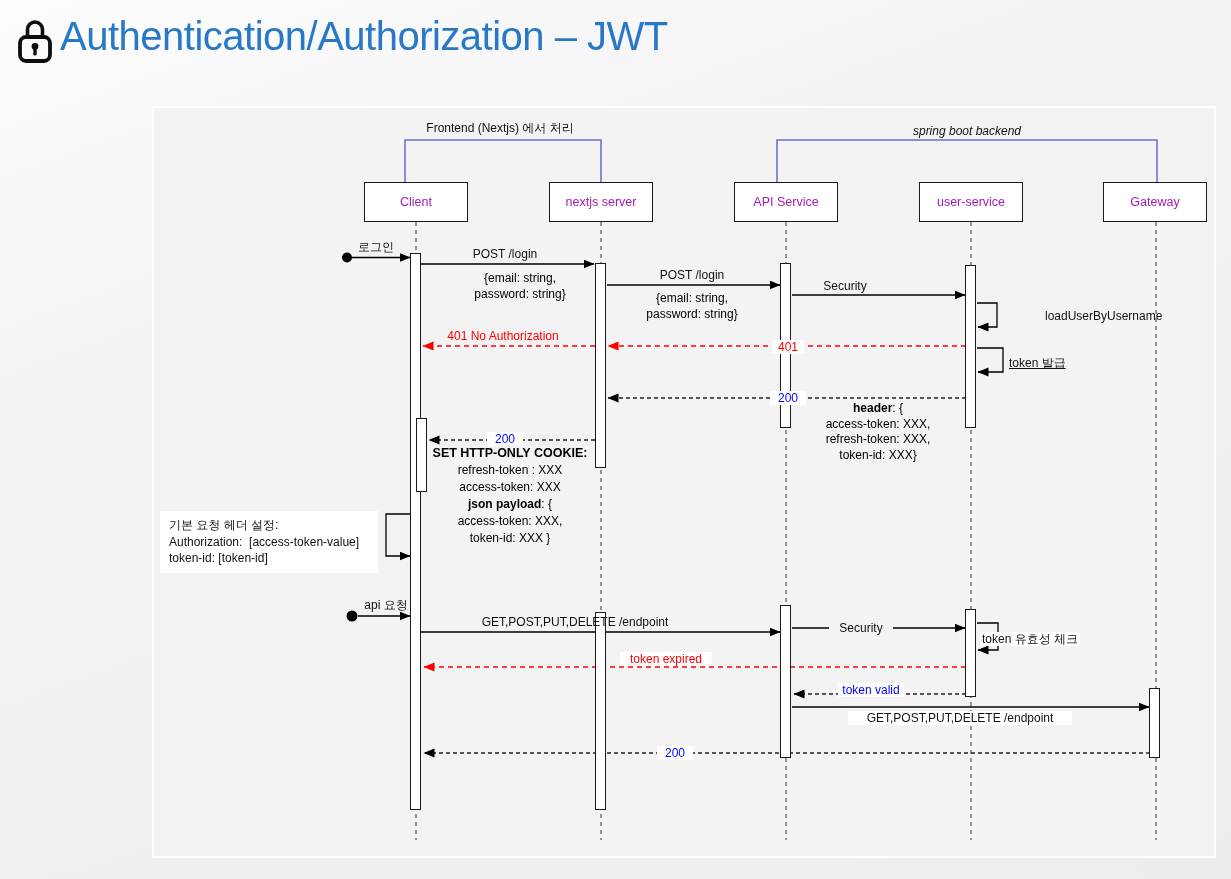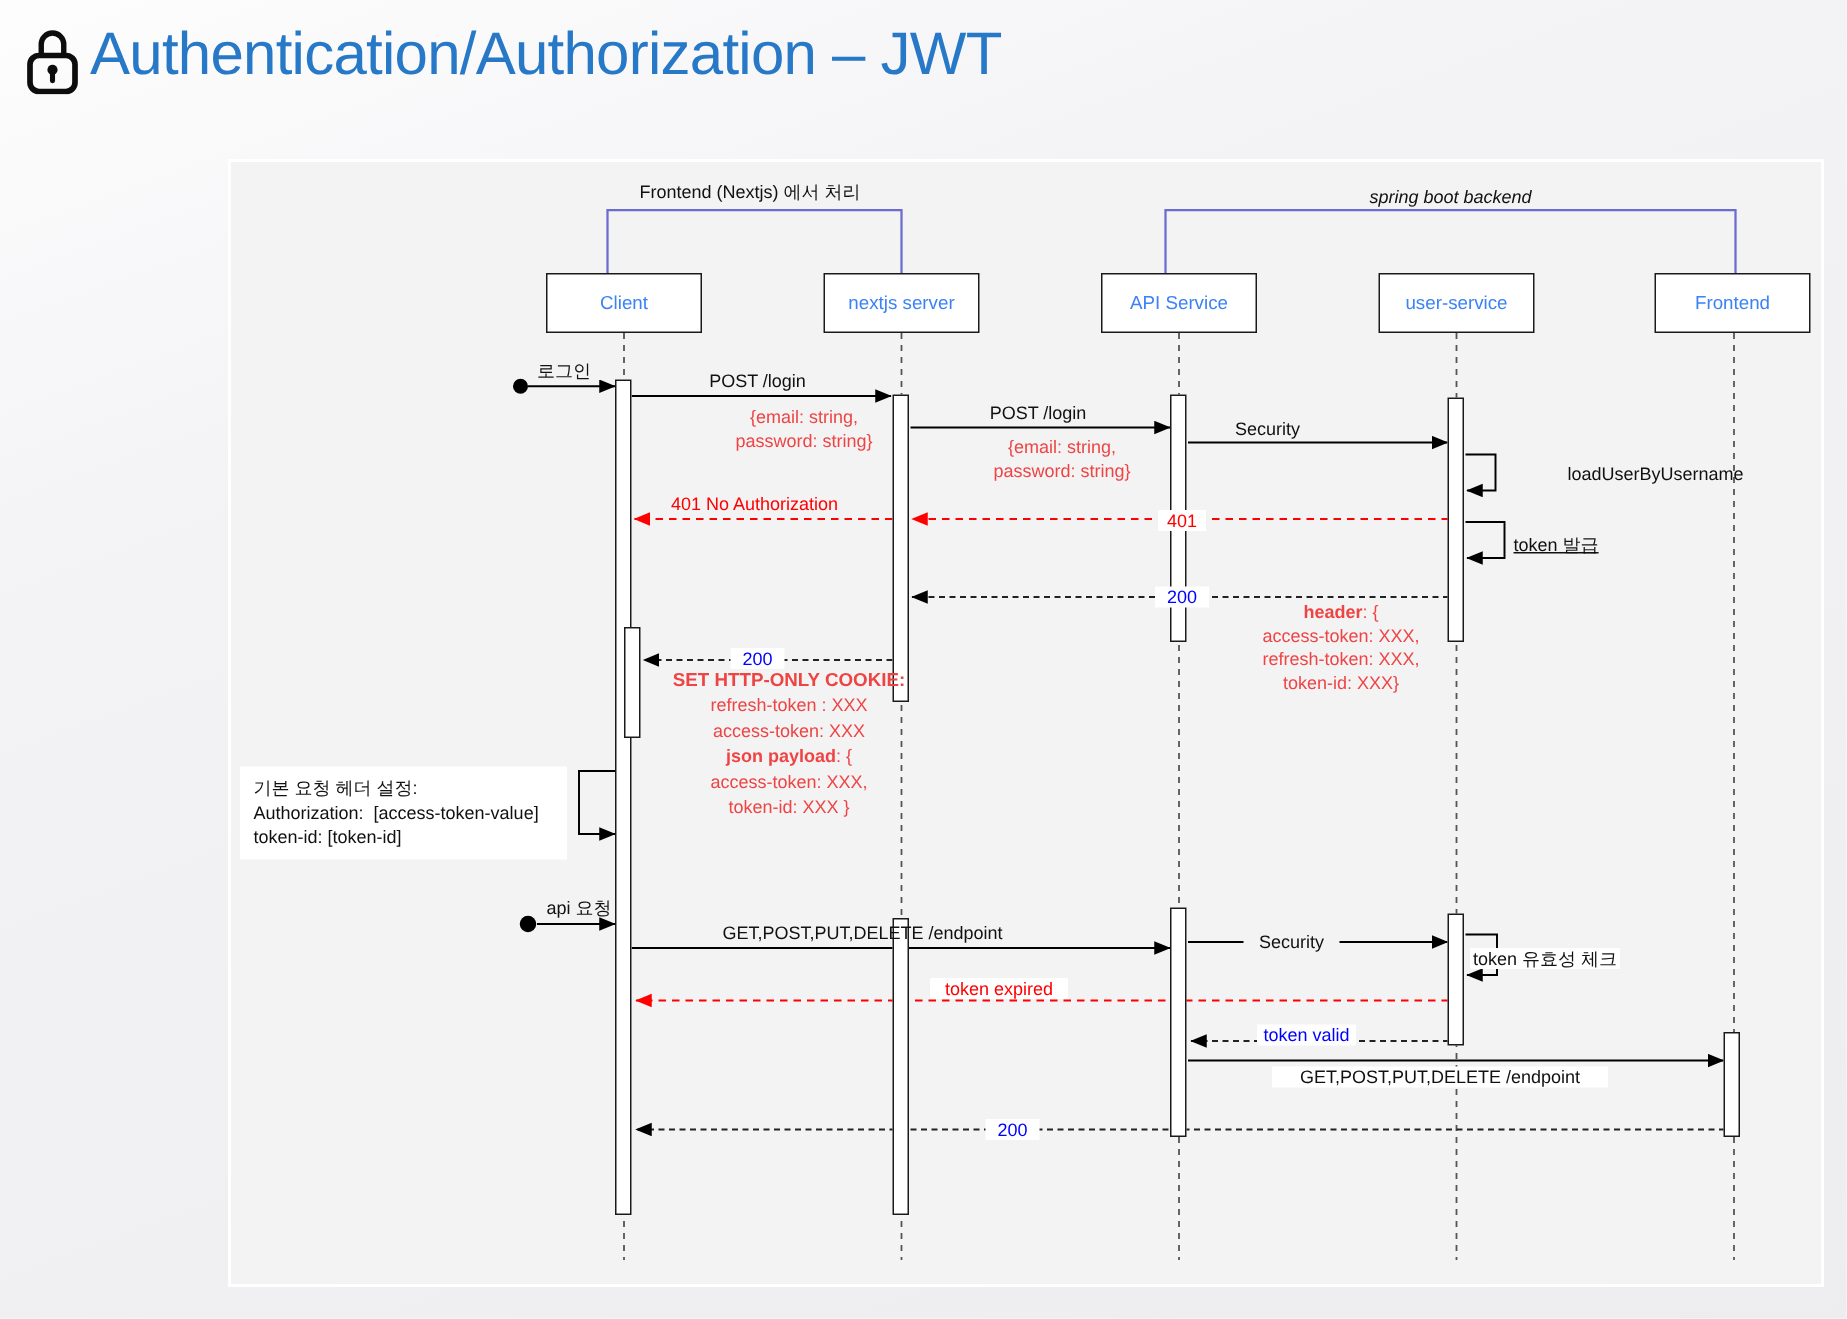--- a/index.html
+++ b/index.html
@@ -20,36 +20,36 @@
     position:absolute;left:152px;top:106px;width:1064px;height:752px;
     background:#f3f3f4;border:2px solid #ffffff;box-sizing:border-box;
   }
   
   svg.wires{position:absolute;left:0;top:0;width:1231px;height:879px;pointer-events:none;}
   
   .actor{
     position:absolute;top:182px;width:104px;height:40px;box-sizing:border-box;
     background:#ffffff;border:1.6px solid #1a1a1a;
     display:flex;align-items:center;justify-content:center;
-    font-size:12.5px;color:#3b82f6;
+    font-size:12.5px;color:#a21caf;
   }
   
   .bar{
     position:absolute;width:11px;box-sizing:border-box;
     background:#ffffff;border:1.4px solid #1a1a1a;
   }
   
   .lbl{position:absolute;font-size:12px;color:#111;text-align:center;line-height:14px;white-space:nowrap;}
   .lbl.left{text-align:left;}
   .chip{background:#ffffff;padding:0 2px;}
   .chip-panel{background:#f3f3f4;padding:0 3px;}
   .red{color:#FF0000;}
   .blue{color:#0000FF;}
   .b{font-weight:bold;}
-  .block{position:absolute;font-size:12px;color:#ef4444;text-align:center;margin-left:16px;}
+  .block{position:absolute;font-size:12px;color:#000000;text-align:center;}
   .block .bl{line-height:15.5px;}
   .block .cl{line-height:17px;}
   .note{position:absolute;background:#ffffff;font-size:12px;color:#111;box-sizing:border-box;}
   .note .nl{line-height:16.5px;white-space:pre;}
   .note1{padding:6px 9px;text-align:left;}
   .note2{padding:1px 4px;text-align:center;}
   .note2 .nl{line-height:15px;}
   .grp-lbl{position:absolute;font-size:12px;color:#111;text-align:center;}
 </style>
 </head>
@@ -122,21 +122,21 @@
     </g>
   </svg>
 
   <div class="grp-lbl" style="left:390px;top:120px;width:220px;">Frontend (Nextjs) 에서 처리</div>
   <div class="grp-lbl" style="left:857px;top:124px;width:220px;font-style:italic;">spring boot backend</div>
 
   <div class="actor" style="left:364px;">Client</div>
   <div class="actor" style="left:549px;">nextjs server</div>
   <div class="actor" style="left:734px;">API Service</div>
   <div class="actor" style="left:919px;">user-service</div>
-  <div class="actor" style="left:1103px;">Frontend</div>
+  <div class="actor" style="left:1103px;">Gateway</div>
 
   <div class="bar" style="left:410px;top:253px;height:557px;"></div>
   <div class="bar" style="left:595px;top:263px;height:205px;"></div>
   <div class="bar" style="left:780px;top:263px;height:165px;"></div>
   <div class="bar" style="left:965px;top:265px;height:163px;"></div>
   <div class="bar" style="left:416px;top:418px;height:74px;"></div>
   <div class="bar" style="left:595px;top:612px;height:198px;"></div>
   <div class="bar" style="left:780px;top:605px;height:153px;"></div>
   <div class="bar" style="left:965px;top:609px;height:88px;"></div>
   <div class="bar" style="left:1149px;top:688px;height:70px;"></div>

